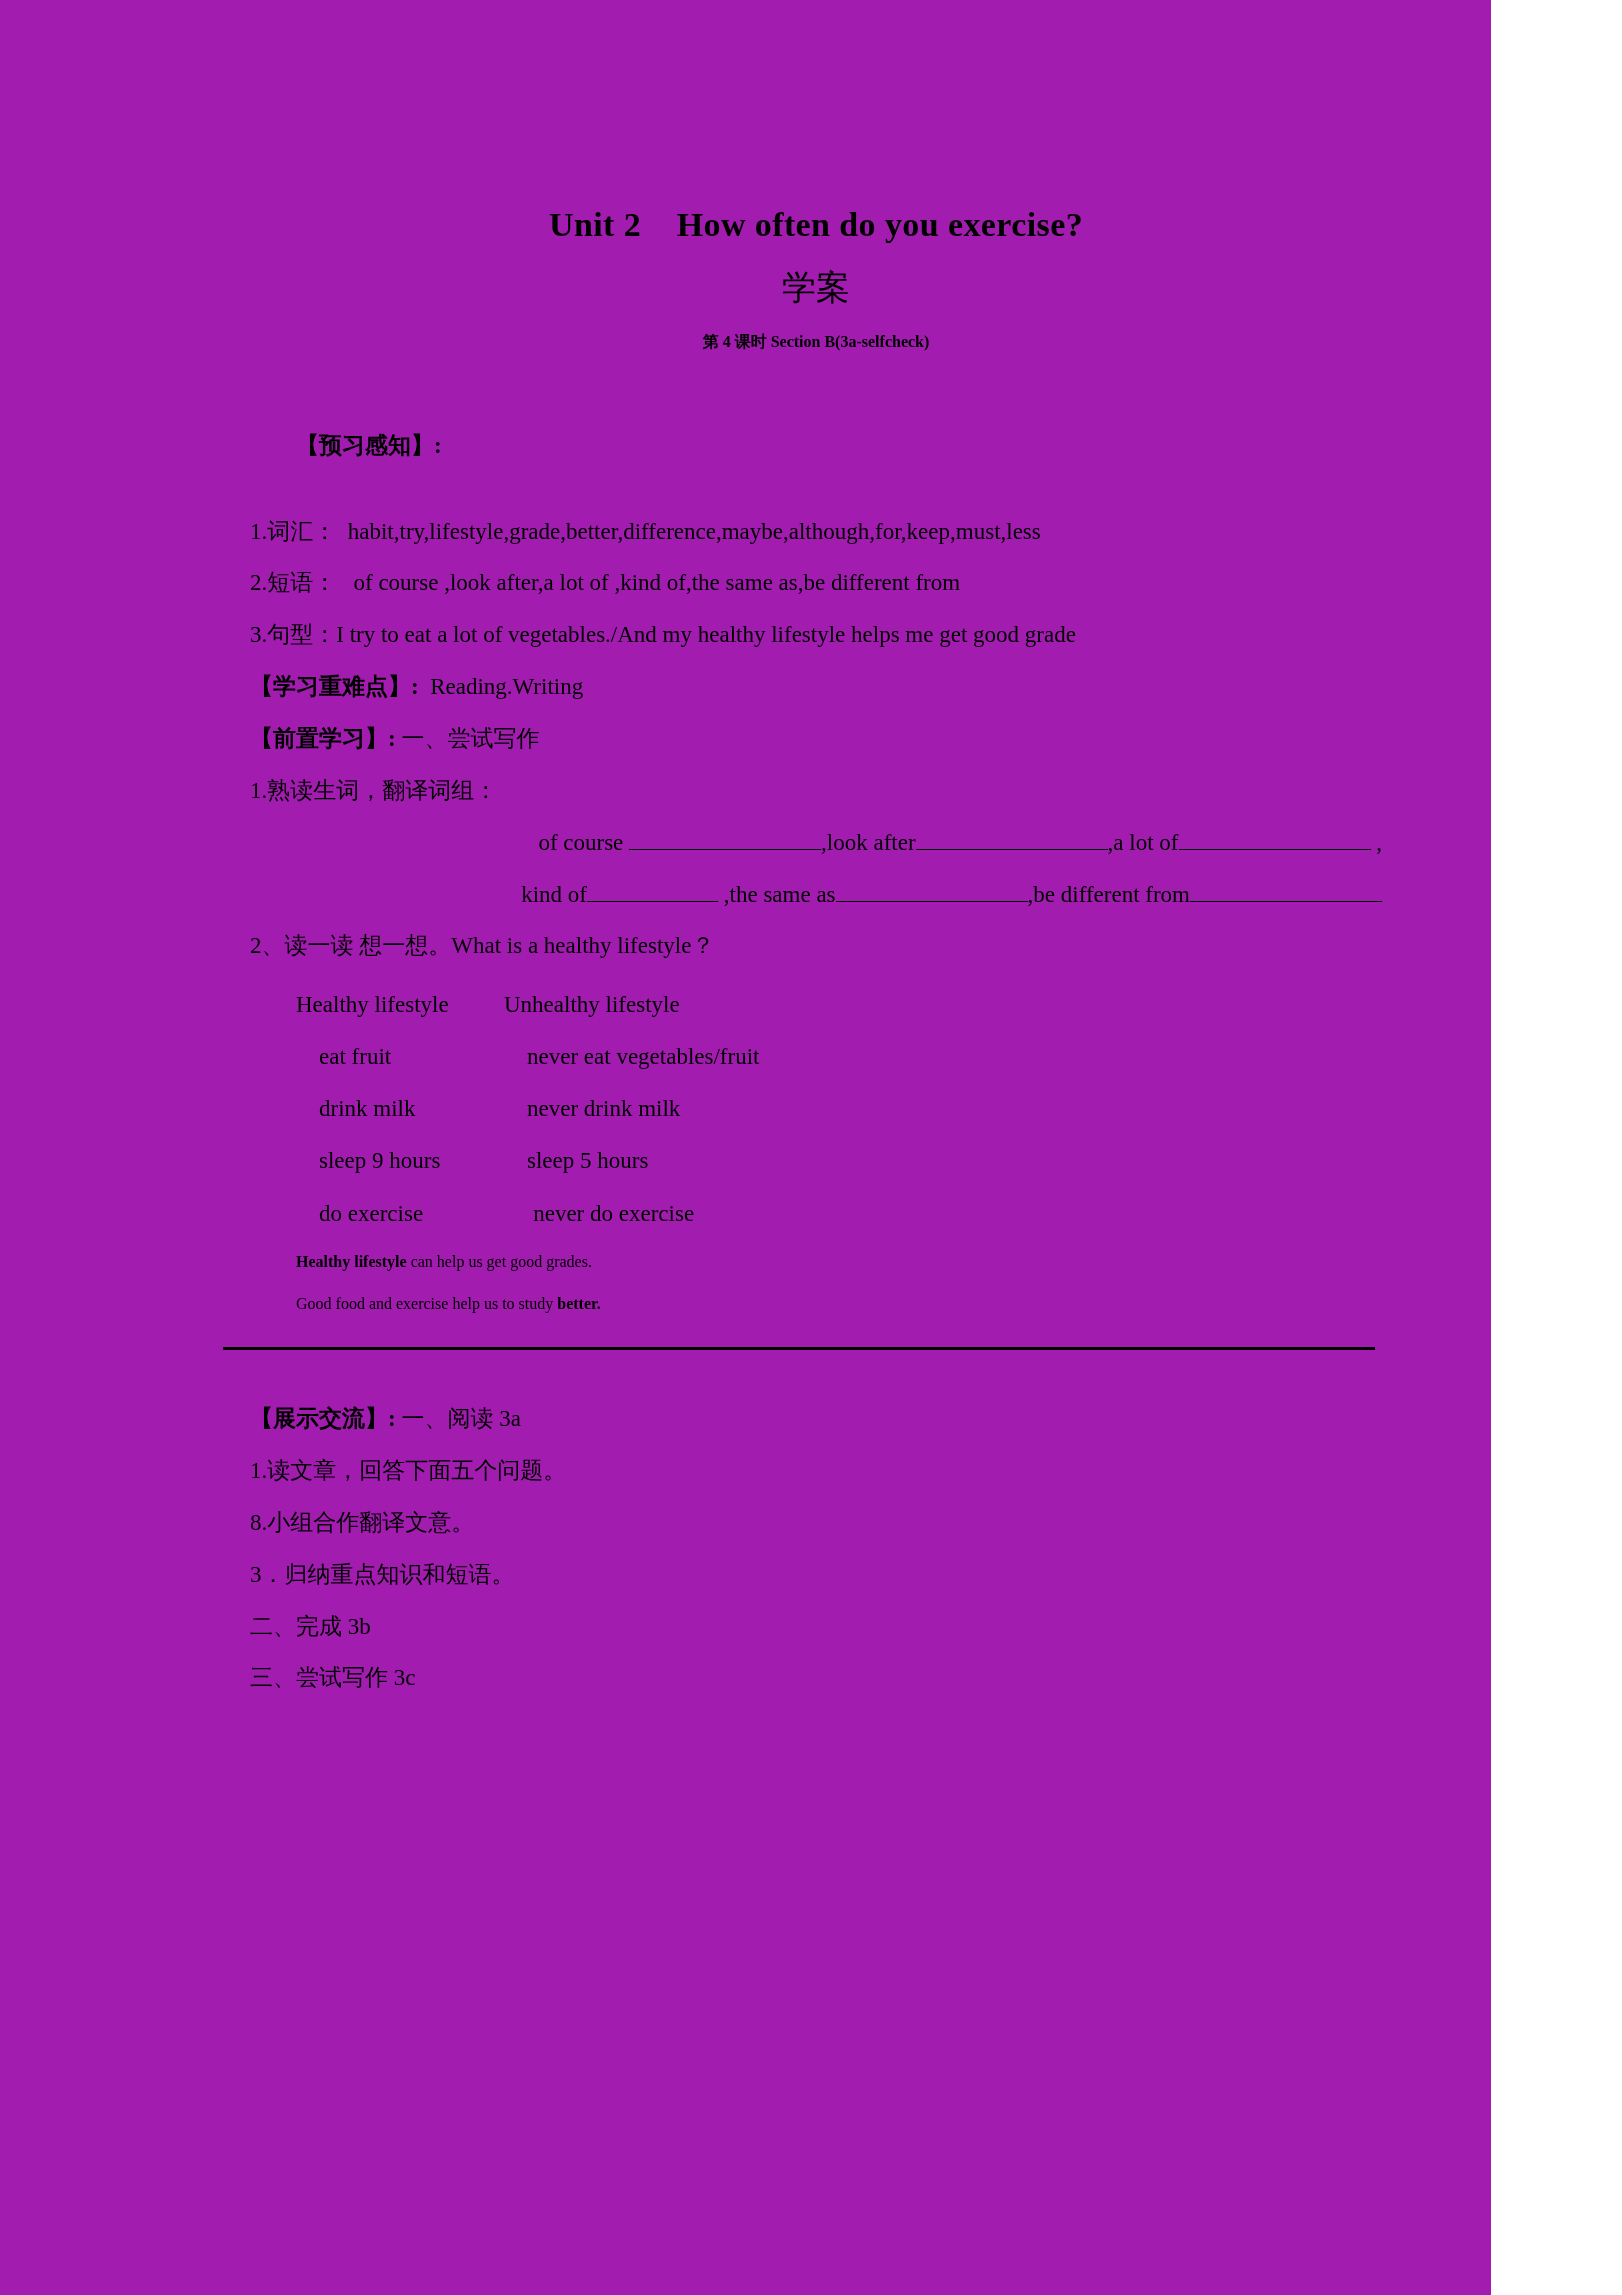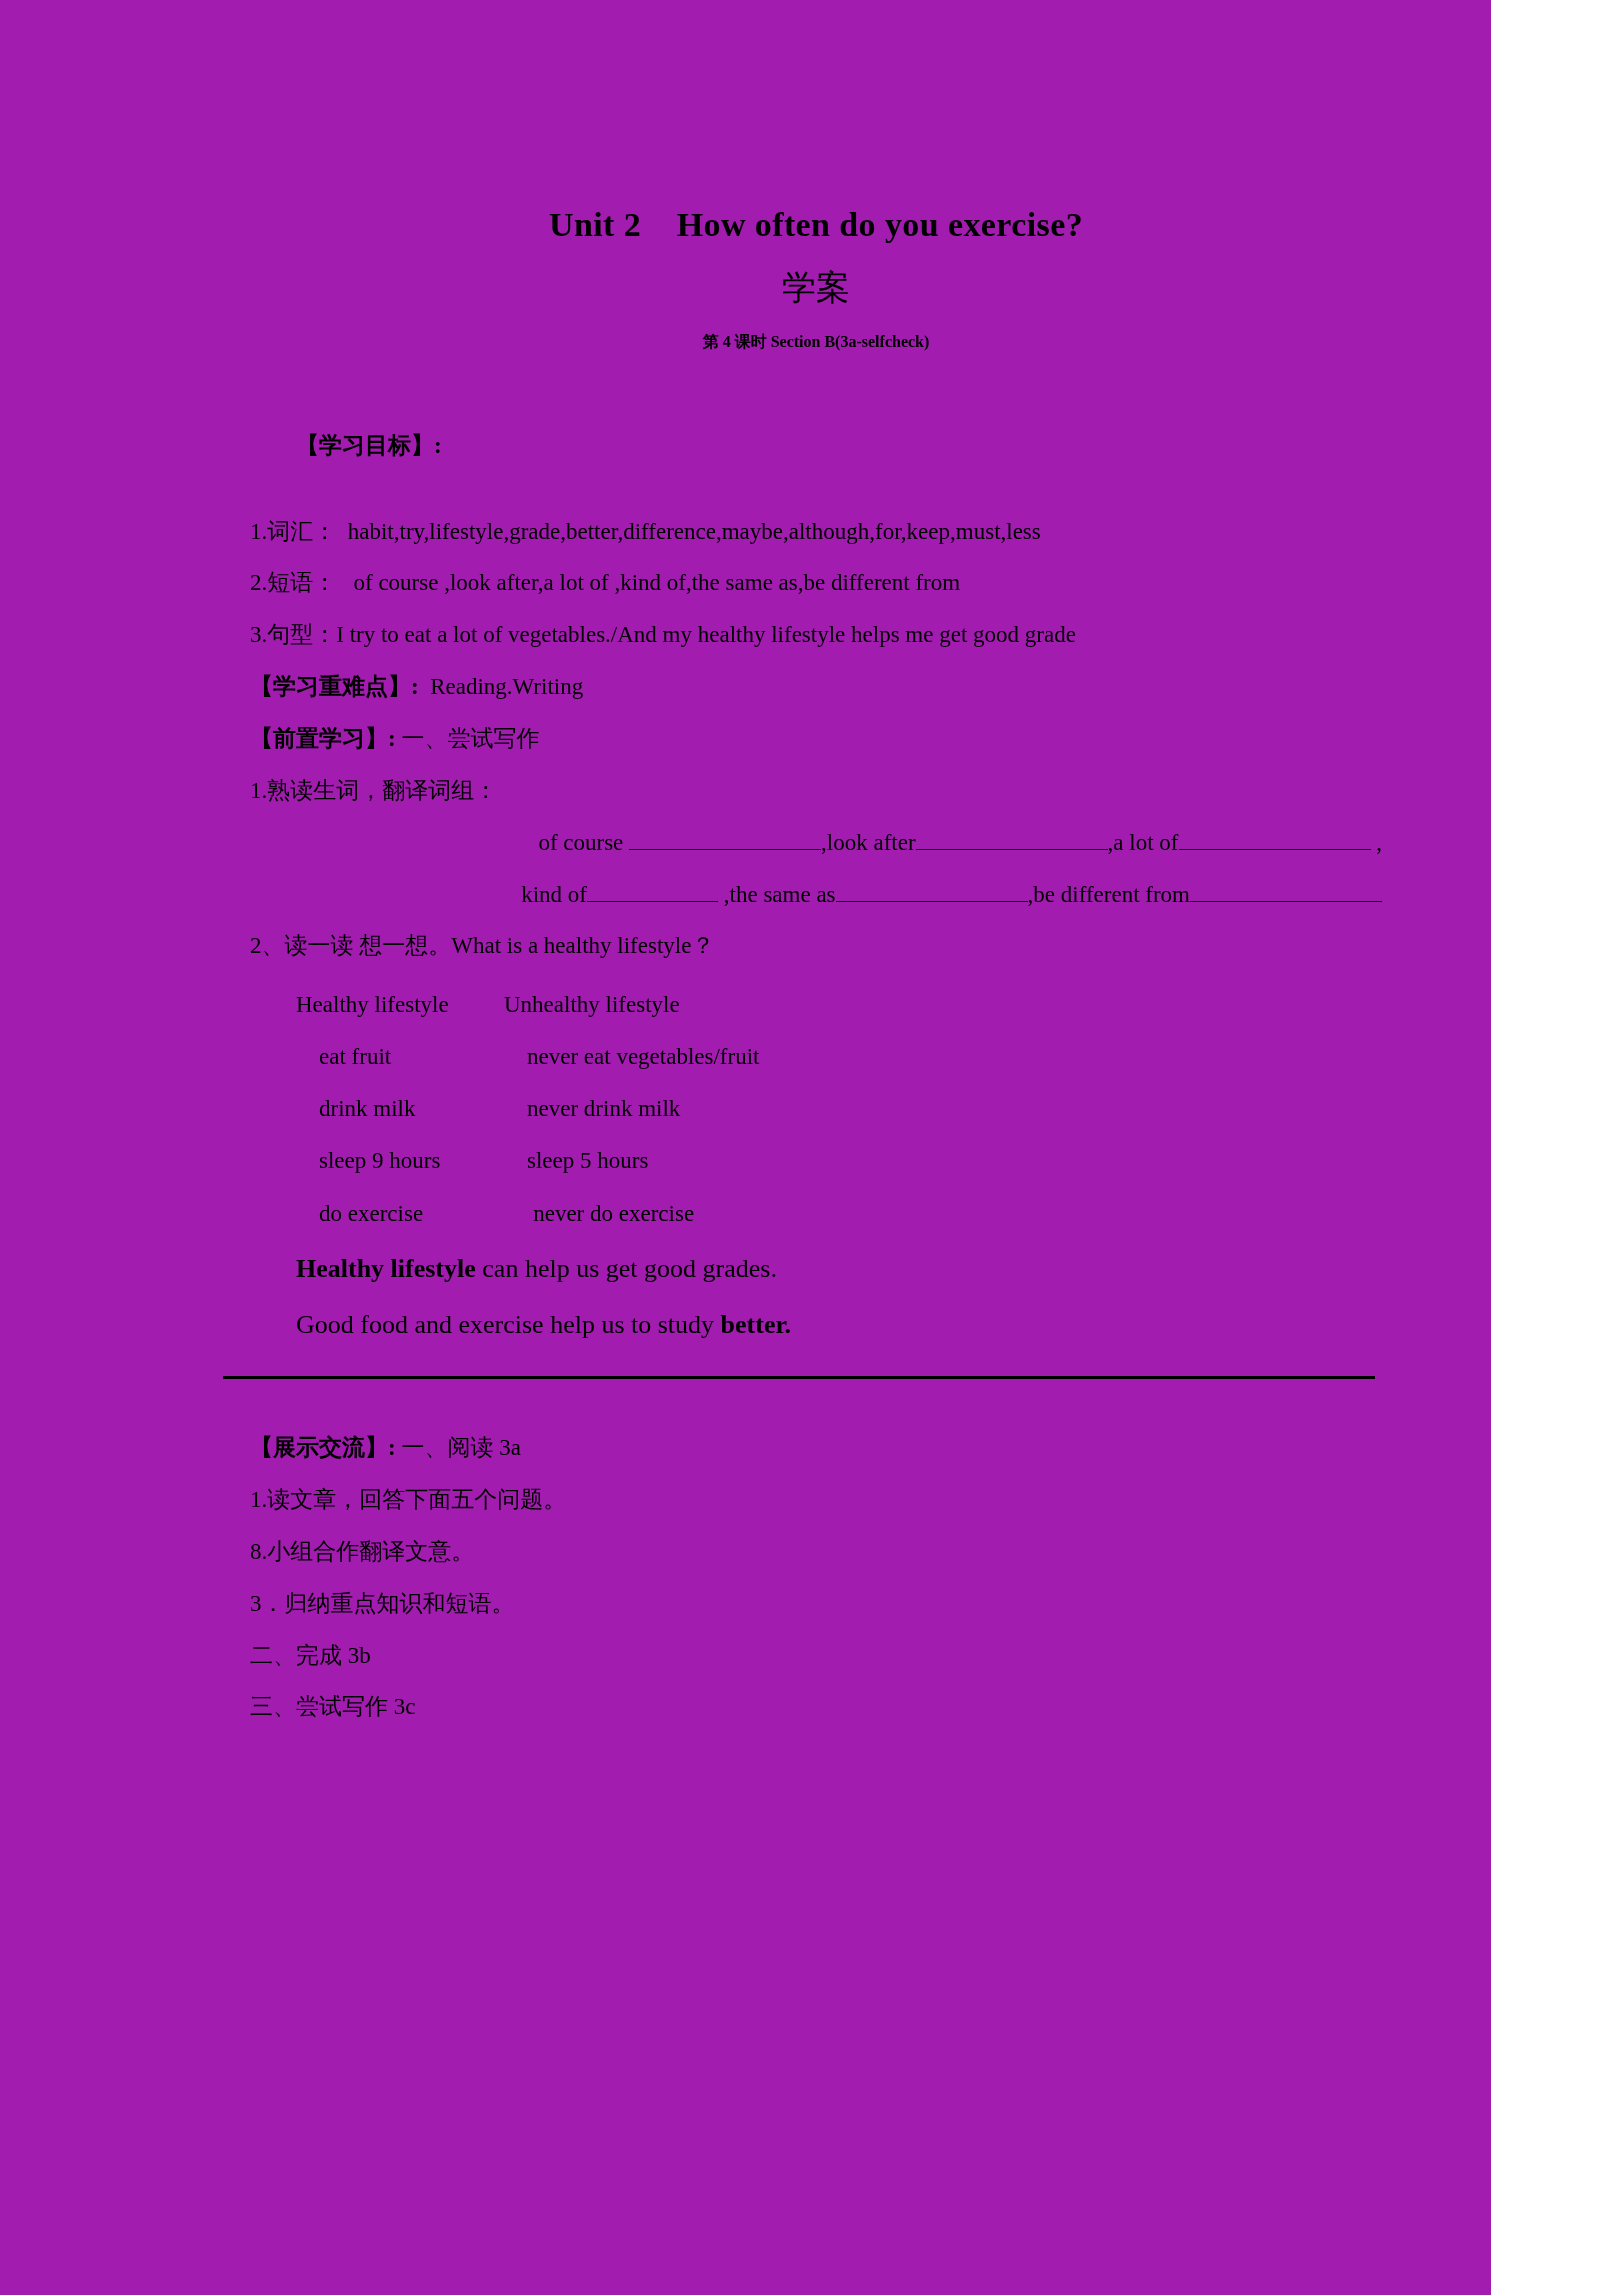--- a/index.html
+++ b/index.html
@@ -96,21 +96,21 @@
   .ls-row .c1 { width: 208px; flex: none; }
   .ls-row .c2 { flex: 1; }
   .ls-head .c1 { padding-left: 0px; }
   .ls-head .c2 { padding-left: 0px; }
   .ls-item .c1 { padding-left: 23px; }
   .ls-item .c2 { padding-left: 0px; }
   .ls-item.off .c2 { padding-left: 6.2px; }
 
   .summary-line {
     padding-left: 46px;
-    font-size: 26px;
+    font-size: 16px;
     line-height: 1.45;
     padding-bottom: 18.5px;
     font-family: Liberation Serif, serif;
   }
   .summary-line b { font-weight: bold; }
 
   
   .divider {
     margin: 14px 0 0 -27px;
     width: 1152px;
@@ -125,21 +125,21 @@
 
 <div class="page">
   <div class="content">
 
     <h1 class="doc-title">Unit 2    How often do you exercise?</h1>
     <h2 class="doc-subtitle">学案</h2>
     <div class="doc-section-line">第 4 课时 Section B(3a-selfcheck)</div>
 
     <div class="block">
       <p class="line">
-        <span class="lbl">【学习目标】:</span>
+        <span class="lbl">【预习感知】:</span>
       </p>
       <p class="line">1.词汇：  habit,try,lifestyle,grade,better,difference,maybe,although,for,keep,must,less</p>
       <p class="line">2.短语：   of course ,look after,a lot of ,kind of,the same as,be different from</p>
       <p class="line">3.句型：I try to eat a lot of vegetables./And my healthy lifestyle helps me get good grade</p>
     </div>
 
     <p class="line"><span class="lbl">【学习重难点】:</span><span>  Reading.Writing</span></p>
 
     <p class="line"><span class="lbl">【前置学习】:</span><span> 一、尝试写作</span></p>
 

